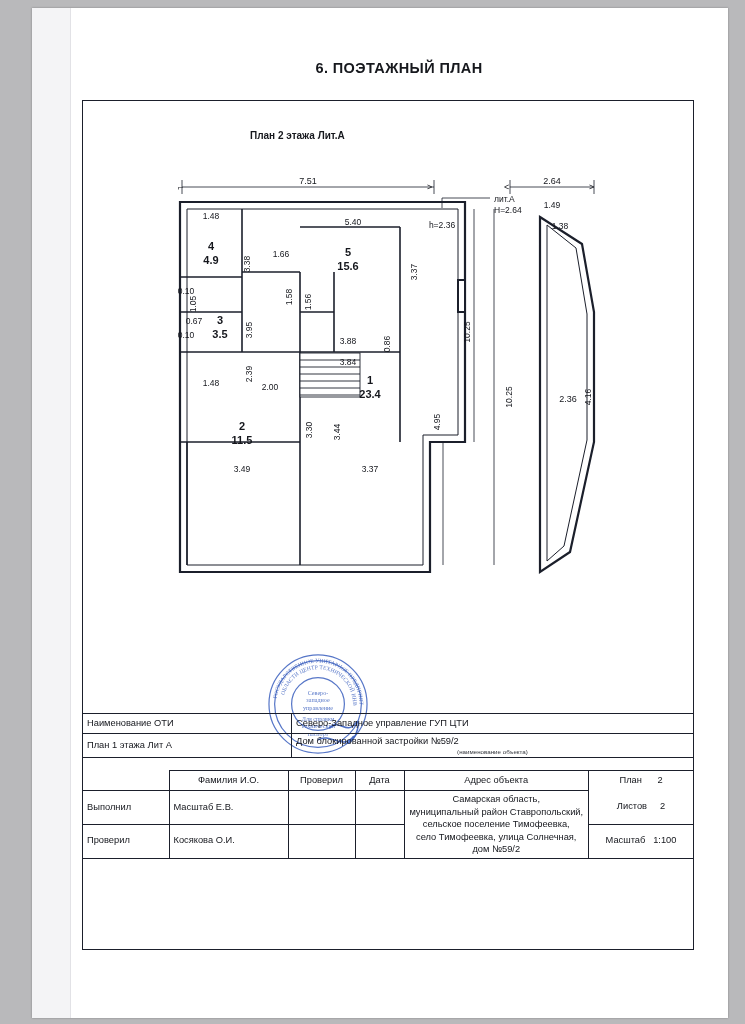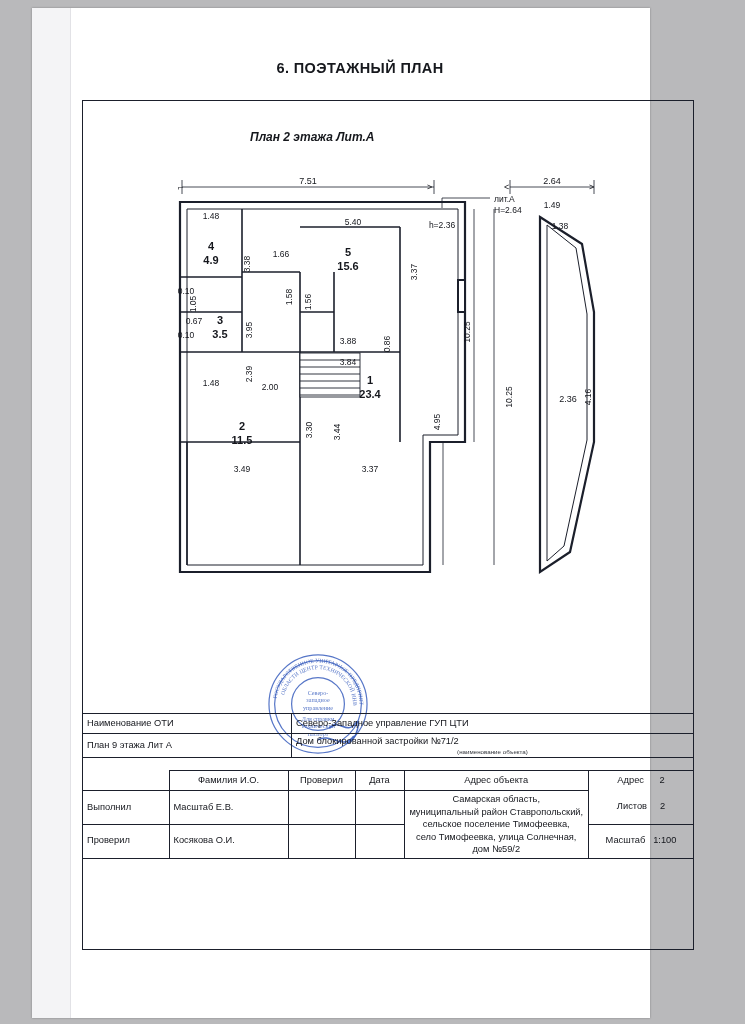--- a/index.html
+++ b/index.html
@@ -6,21 +6,21 @@
   body{
     width:745px;height:1024px;
     background:#b9b9bb;
     font-family:"Liberation Sans", sans-serif;
     position:relative;
     overflow:hidden;
   }
   .page{
     position:absolute;
     left:32px; top:8px;
-    width:618px; height:1010px;
+    width:696px; height:1010px;
     background:#ffffff;
     box-shadow:0 0 2px rgba(0,0,0,.3);
   }
   .left-strip{
     position:absolute; left:0; top:0; width:38px; height:100%;
     background:#f4f4f6;
     border-right:1px solid #e2e2e6;
   }
   .doc{
     position:absolute; left:38px; top:0; right:0; bottom:0;
@@ -35,21 +35,21 @@
   .frame{
     position:absolute;
     left:12px; top:92px;
     width:612px; height:850px;
     border:1.6px solid #1b1f2b;
     box-sizing:border-box;
   }
   .plan-title{
     position:absolute;
     left:180px; top:122px;
-    font-size:12px; font-weight:bold; color:#16181d;font-style:italic;
+    font-size:10px; font-weight:bold; color:#16181d;
   }
 
   
   .planwrap{position:absolute; left:0; top:4px; width:100%; height:100%;}
   svg{display:block;}
 
   
   .tbl{
     position:absolute;
     left:12px;
@@ -262,39 +262,39 @@
       </g>
     </svg>
 
     <table class="tbl t1">
       <tbody>
           <tr>
         <td class="lbl">Наименование ОТИ</td>
         <td>Северо-Западное управление ГУП ЦТИ</td>
       </tr>
       <tr>
-        <td class="lbl">План 9 этажа Лит А</td>
+        <td class="lbl">План 1 этажа Лит А</td>
         <td>
-          <div>Дом блокированной застройки №71/2</div>
+          <div>Дом блокированной застройки №59/2</div>
           <div class="sub">(наименование объекта)</div>
         </td>
       </tr>
     </tbody>
       </table>
 
     <table class="tbl t2">
       <tbody>
           <tr>
         <td style="width:78px;border-top:none;border-left:none;border-bottom:none;"></td>
         <td class="center" style="width:110px">Фамилия И.О.</td>
         <td class="center" style="width:58px">Проверил</td>
         <td class="center" style="width:40px">Дата</td>
         <td class="center" rowspan="1">Адрес объекта</td>
         <td class="center" style="width:96px;border-bottom:none;">
-          <span>Адрес</span>
+          <span>План</span>
           &nbsp;&nbsp;&nbsp;&nbsp;
           <span>2</span>
         </td>
       </tr>
       <tr>
         <td>Выполнил</td>
         <td>Масштаб Е.В.</td>
         <td></td>
         <td></td>
         <td class="center" rowspan="2" style="line-height:1.35;">

